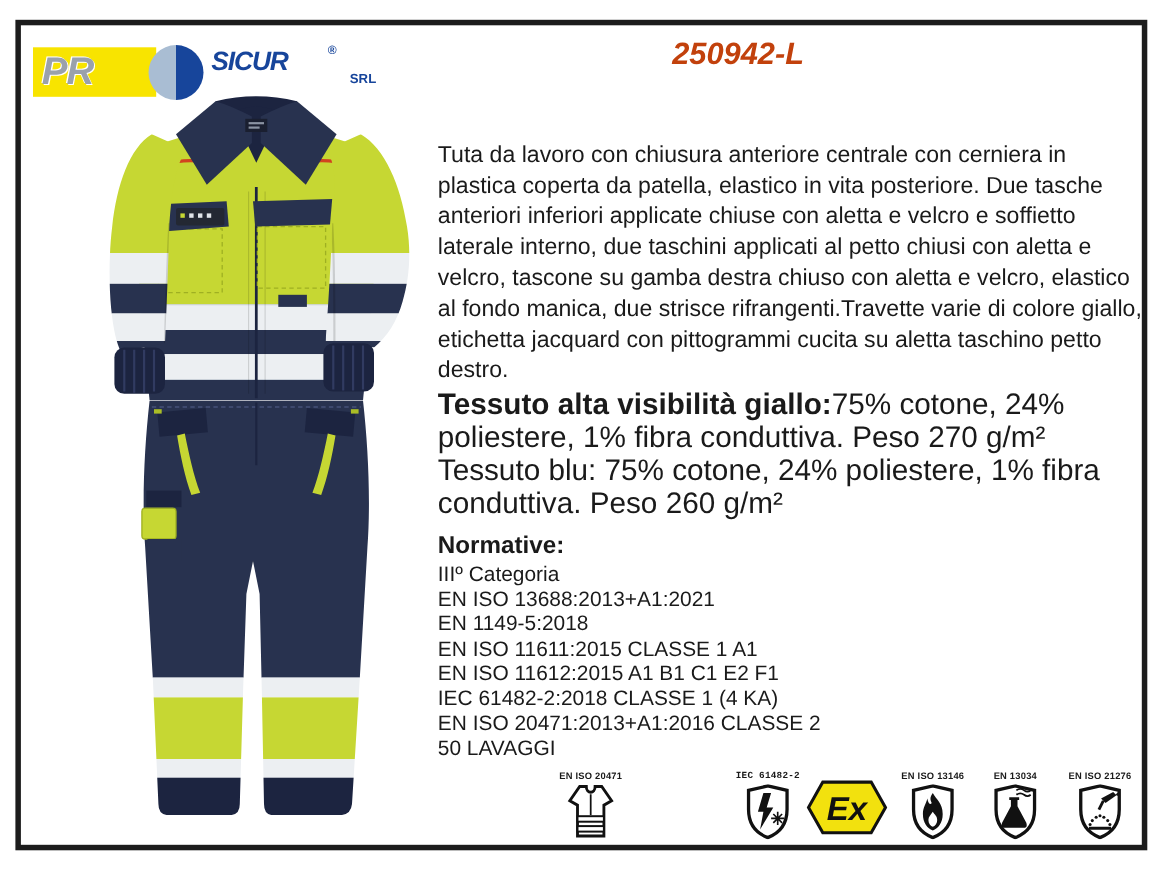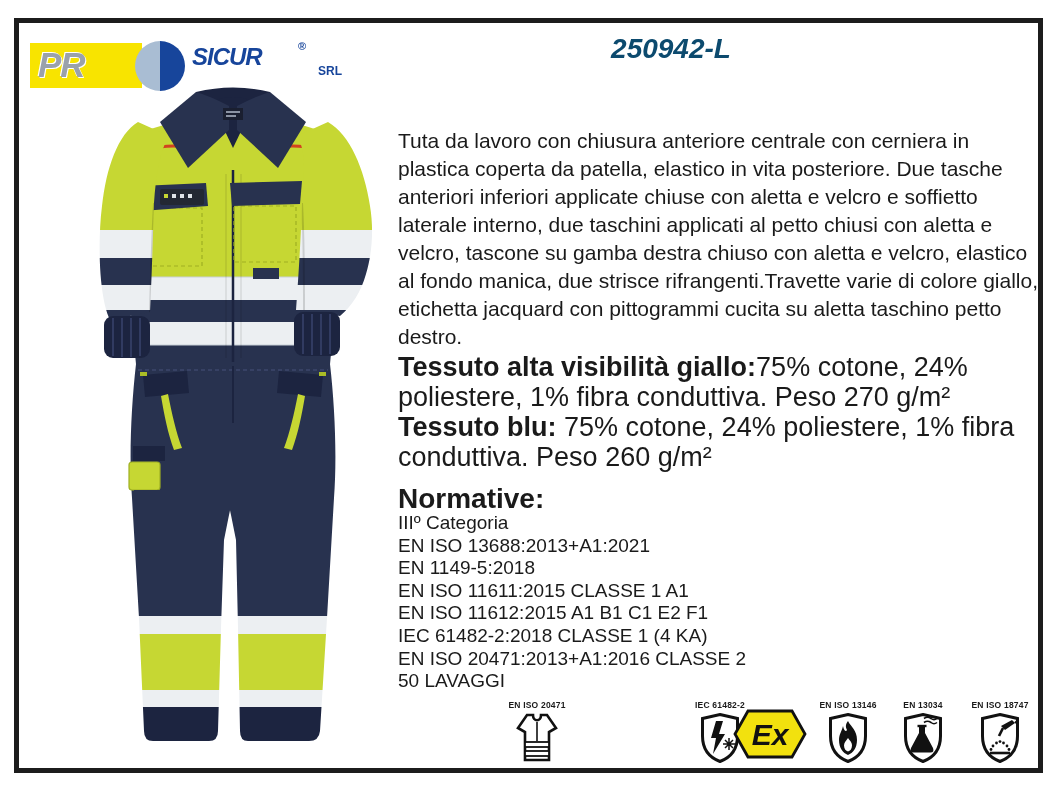--- a/index.html
+++ b/index.html
@@ -14,24 +14,24 @@
   .logo-pr{position:absolute;left:8px;top:3px;font-size:35px;font-weight:bold;font-style:italic;
            color:var(--logoSilver,#9aa1ab);letter-spacing:-1px;text-shadow:1px 1px 0 #fff,-1px -1px 0 #fff;}
   .logo-circle{position:absolute;left:104px;top:-2px;width:52px;height:52px;}
   .logo-sicur{position:absolute;left:162px;top:1px;font-size:24px;font-weight:bold;font-style:italic;
               color:var(--logoBlue,#17459b);letter-spacing:-1px;}
   .logo-reg{position:absolute;left:268px;top:-2px;font-size:11px;font-weight:bold;color:var(--logoBlue,#17459b);}
   .logo-srl{position:absolute;left:288px;top:22px;font-size:12px;font-weight:bold;color:var(--logoBlue,#17459b);}
 
   
   .title{position:absolute;left:398px;top:33px;width:546px;text-align:center;
-         font-size:28px;font-weight:bold;font-style:italic;color:#0c4a6e;}
+         font-size:28px;font-weight:bold;font-style:italic;color:#c2410c;}
   .desc{position:absolute;left:398px;top:79px;width:648px;font-size:21px;line-height:28px;margin-top:48px;}
   .fabric{position:absolute;left:398px;top:352px;width:648px;font-size:27px;line-height:30px;}
-  .norm-h{position:absolute;left:398px;top:483px;font-size:28px;font-weight:bold;}
+  .norm-h{position:absolute;left:398px;top:483px;font-size:22px;font-weight:bold;}
   .norm-list{position:absolute;left:398px;top:512px;font-size:19px;line-height:22.6px;}
 
   
   .cert{position:absolute;top:700px;width:84px;text-align:center;}
   .cert-label{font-size:8.5px;font-weight:bold;letter-spacing:.2px;white-space:nowrap;}
   .cert svg{display:block;margin:3px auto 0 auto;}
   .cert-ex{position:absolute;top:709px;width:84px;text-align:center;}
   .ico{stroke:#111;fill:#fff;}
 
   
@@ -159,21 +159,21 @@
       <rect x="130" y="37" width="10" height="2" fill="#8b93a3"></rect>
     </g>
   </svg>
 
   <div class="title">250942-L</div>
 
   <p class="desc">Tuta da lavoro con chiusura anteriore centrale con cerniera in plastica coperta da patella, elastico in vita posteriore. Due tasche anteriori inferiori applicate chiuse con aletta e velcro e soffietto laterale interno, due taschini applicati al petto chiusi con aletta e velcro, tascone su gamba destra chiuso con aletta e velcro, elastico al fondo manica, due strisce rifrangenti.Travette varie di colore giallo, etichetta jacquard con pittogrammi cucita su aletta taschino petto destro.</p>
 
   <div class="fabric">
     <span style="font-weight:bold;">Tessuto alta visibilità giallo:</span><span>75% cotone, 24% poliestere, 1% fibra conduttiva. Peso 270 g/m²</span><br>
-    <span style="font-weight:bold;">Tessuto blu:</span><span> 75% cotone, 24% poliestere, 1% fibra conduttiva. Peso 260 g/m²</span>
+    <span style="font-weight:normal;">Tessuto blu:</span><span> 75% cotone, 24% poliestere, 1% fibra conduttiva. Peso 260 g/m²</span>
   </div>
 
   <div class="norm-h">Normative:</div>
   <div class="norm-list">
     <div>IIIº Categoria</div>
     <div>EN ISO 13688:2013+A1:2021</div>
     <div>EN 1149-5:2018</div>
     <div>EN ISO 11611:2015 CLASSE 1 A1</div>
     <div>EN ISO 11612:2015 A1 B1 C1 E2 F1</div>
     <div>IEC 61482-2:2018 CLASSE 1 (4 KA)</div>
@@ -185,21 +185,21 @@
     <div class="cert-label">EN ISO 20471</div>
     <svg width="46" height="50" viewBox="0 0 46 50">
       <path d="M13 2 L19 2 C19 9 27 9 27 2 L33 2 L42 15 L35 19 L35 47 L11 47 L11 19 L4 15 Z" class="ico" stroke-width="2.6"></path>
       <path d="M23 9 V28" stroke="#111" stroke-width="1.6"></path>
       <rect x="11" y="29" width="24" height="5" fill="#fff" stroke="#111" stroke-width="1.8"></rect>
       <rect x="11" y="38" width="24" height="5" fill="#fff" stroke="#111" stroke-width="1.8"></rect>
     </svg>
   </div>
 
 
-  <div class="cert" style="left:678px;">
+  <div class="cert" style="left:656px;font-family:Liberation Mono, monospace;">
     <div class="cert-label">IEC 61482-2</div>
     <svg width="40" height="50" viewBox="0 0 40 50">
       <path d="M20 1.5 L37.5 5.5 V23 C37.5 37.5 30.5 44.5 20 48.5 C9.5 44.5 2.5 37.5 2.5 23 V5.5 Z" class="ico" stroke-width="3"></path>
       <polygon points="16,8 11,25 16,25 13,41 25,21 19,21 23,8" fill="#111"></polygon>
       <path d="M29 25 V37 M23 31 H35 M25 27 L33 35 M33 27 L25 35" stroke="#111" stroke-width="1.5"></path>
     </svg>
   </div>
 
   <div class="cert-ex" style="left:728px;">
     <svg width="74" height="50" viewBox="0 0 74 50">
@@ -221,21 +221,21 @@
     <div class="cert-label">EN 13034</div>
     <svg width="40" height="50" viewBox="0 0 40 50">
       <path d="M20 1.5 L37.5 5.5 V23 C37.5 37.5 30.5 44.5 20 48.5 C9.5 44.5 2.5 37.5 2.5 23 V5.5 Z" class="ico" stroke-width="3"></path>
       <path d="M16 14 H22 V20 L30 35 Q31.5 39.5 27.5 39.5 H10.5 Q6.5 39.5 8 35 L16 20 Z" fill="#111"></path>
       <path d="M14.5 13 H23.5" stroke="#111" stroke-width="2.4"></path>
       <path d="M21 9.5 q3.5 -2.6 7 0 q3 2.4 6 0 M21 5.5 q3.5 -2.6 7 0 q3 2.4 6 0" stroke="#111" stroke-width="1.6" fill="none"></path>
     </svg>
   </div>
 
   <div class="cert" style="left:958px;">
-    <div class="cert-label">EN ISO 18747</div>
+    <div class="cert-label">EN ISO 21276</div>
     <svg width="40" height="50" viewBox="0 0 40 50">
       <path d="M20 1.5 L37.5 5.5 V23 C37.5 37.5 30.5 44.5 20 48.5 C9.5 44.5 2.5 37.5 2.5 23 V5.5 Z" class="ico" stroke-width="3"></path>
       <polygon points="32,7 35,10 25,17 21,13" fill="#111"></polygon>
       <path d="M35 10 L37 8" stroke="#111" stroke-width="2"></path>
       <path d="M23 15 L19 23" stroke="#111" stroke-width="2.6"></path>
       <g fill="#111">
         <circle cx="13" cy="33" r="1.4"></circle>
           <circle cx="16.5" cy="30" r="1.4"></circle>
           <circle cx="20" cy="28.6" r="1.4"></circle>
         <circle cx="23.5" cy="30" r="1.4"></circle>

